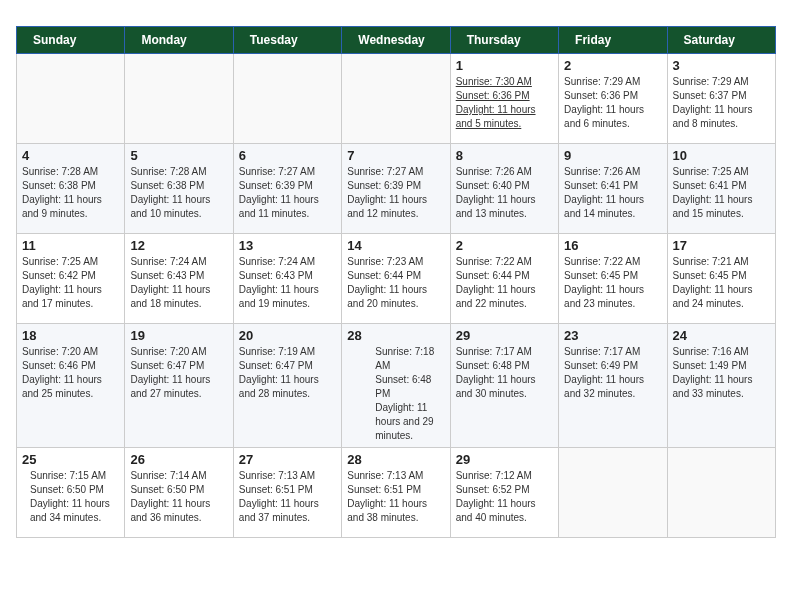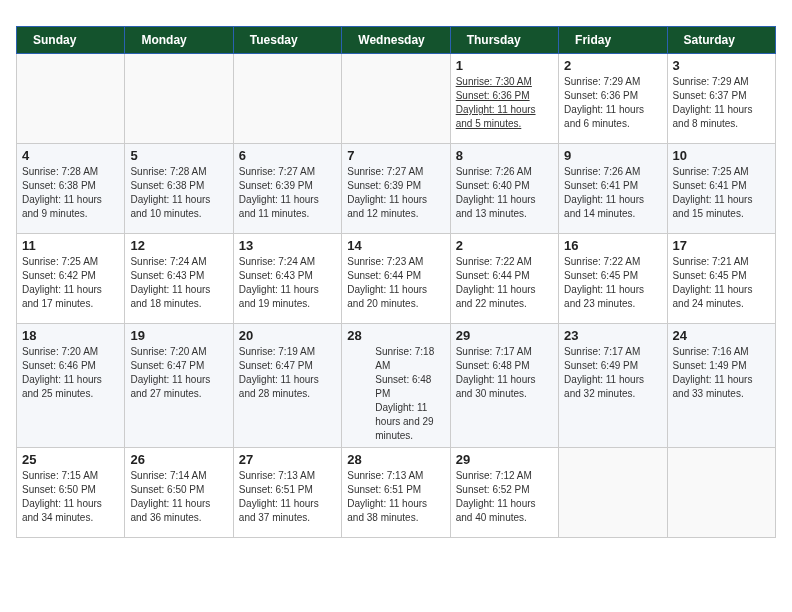--- a/index.html
+++ b/index.html
@@ -265,21 +265,21 @@
         <td>
           <span class="day-num">24</span>
           <div class="day-info" style="white-space: pre-line;">Sunrise: 7:16 AM
 Sunset: 1:49 PM
 Daylight: 11 hours and 33 minutes.</div>
         </td>
       </tr>
       <tr>
         <td>
           <span class="day-num">25</span>
-          <div class="day-info" style="white-space: pre-line;">Sunrise: 7:15 AM
+          <div class="day-info" style="white-space: pre-line; margin-left: 8px;">Sunrise: 7:15 AM
 Sunset: 6:50 PM
 Daylight: 11 hours and 34 minutes.</div>
         </td>
         <td>
           <span class="day-num">26</span>
           <div class="day-info" style="white-space: pre-line;">Sunrise: 7:14 AM
 Sunset: 6:50 PM
 Daylight: 11 hours and 36 minutes.</div>
         </td>
         <td>

